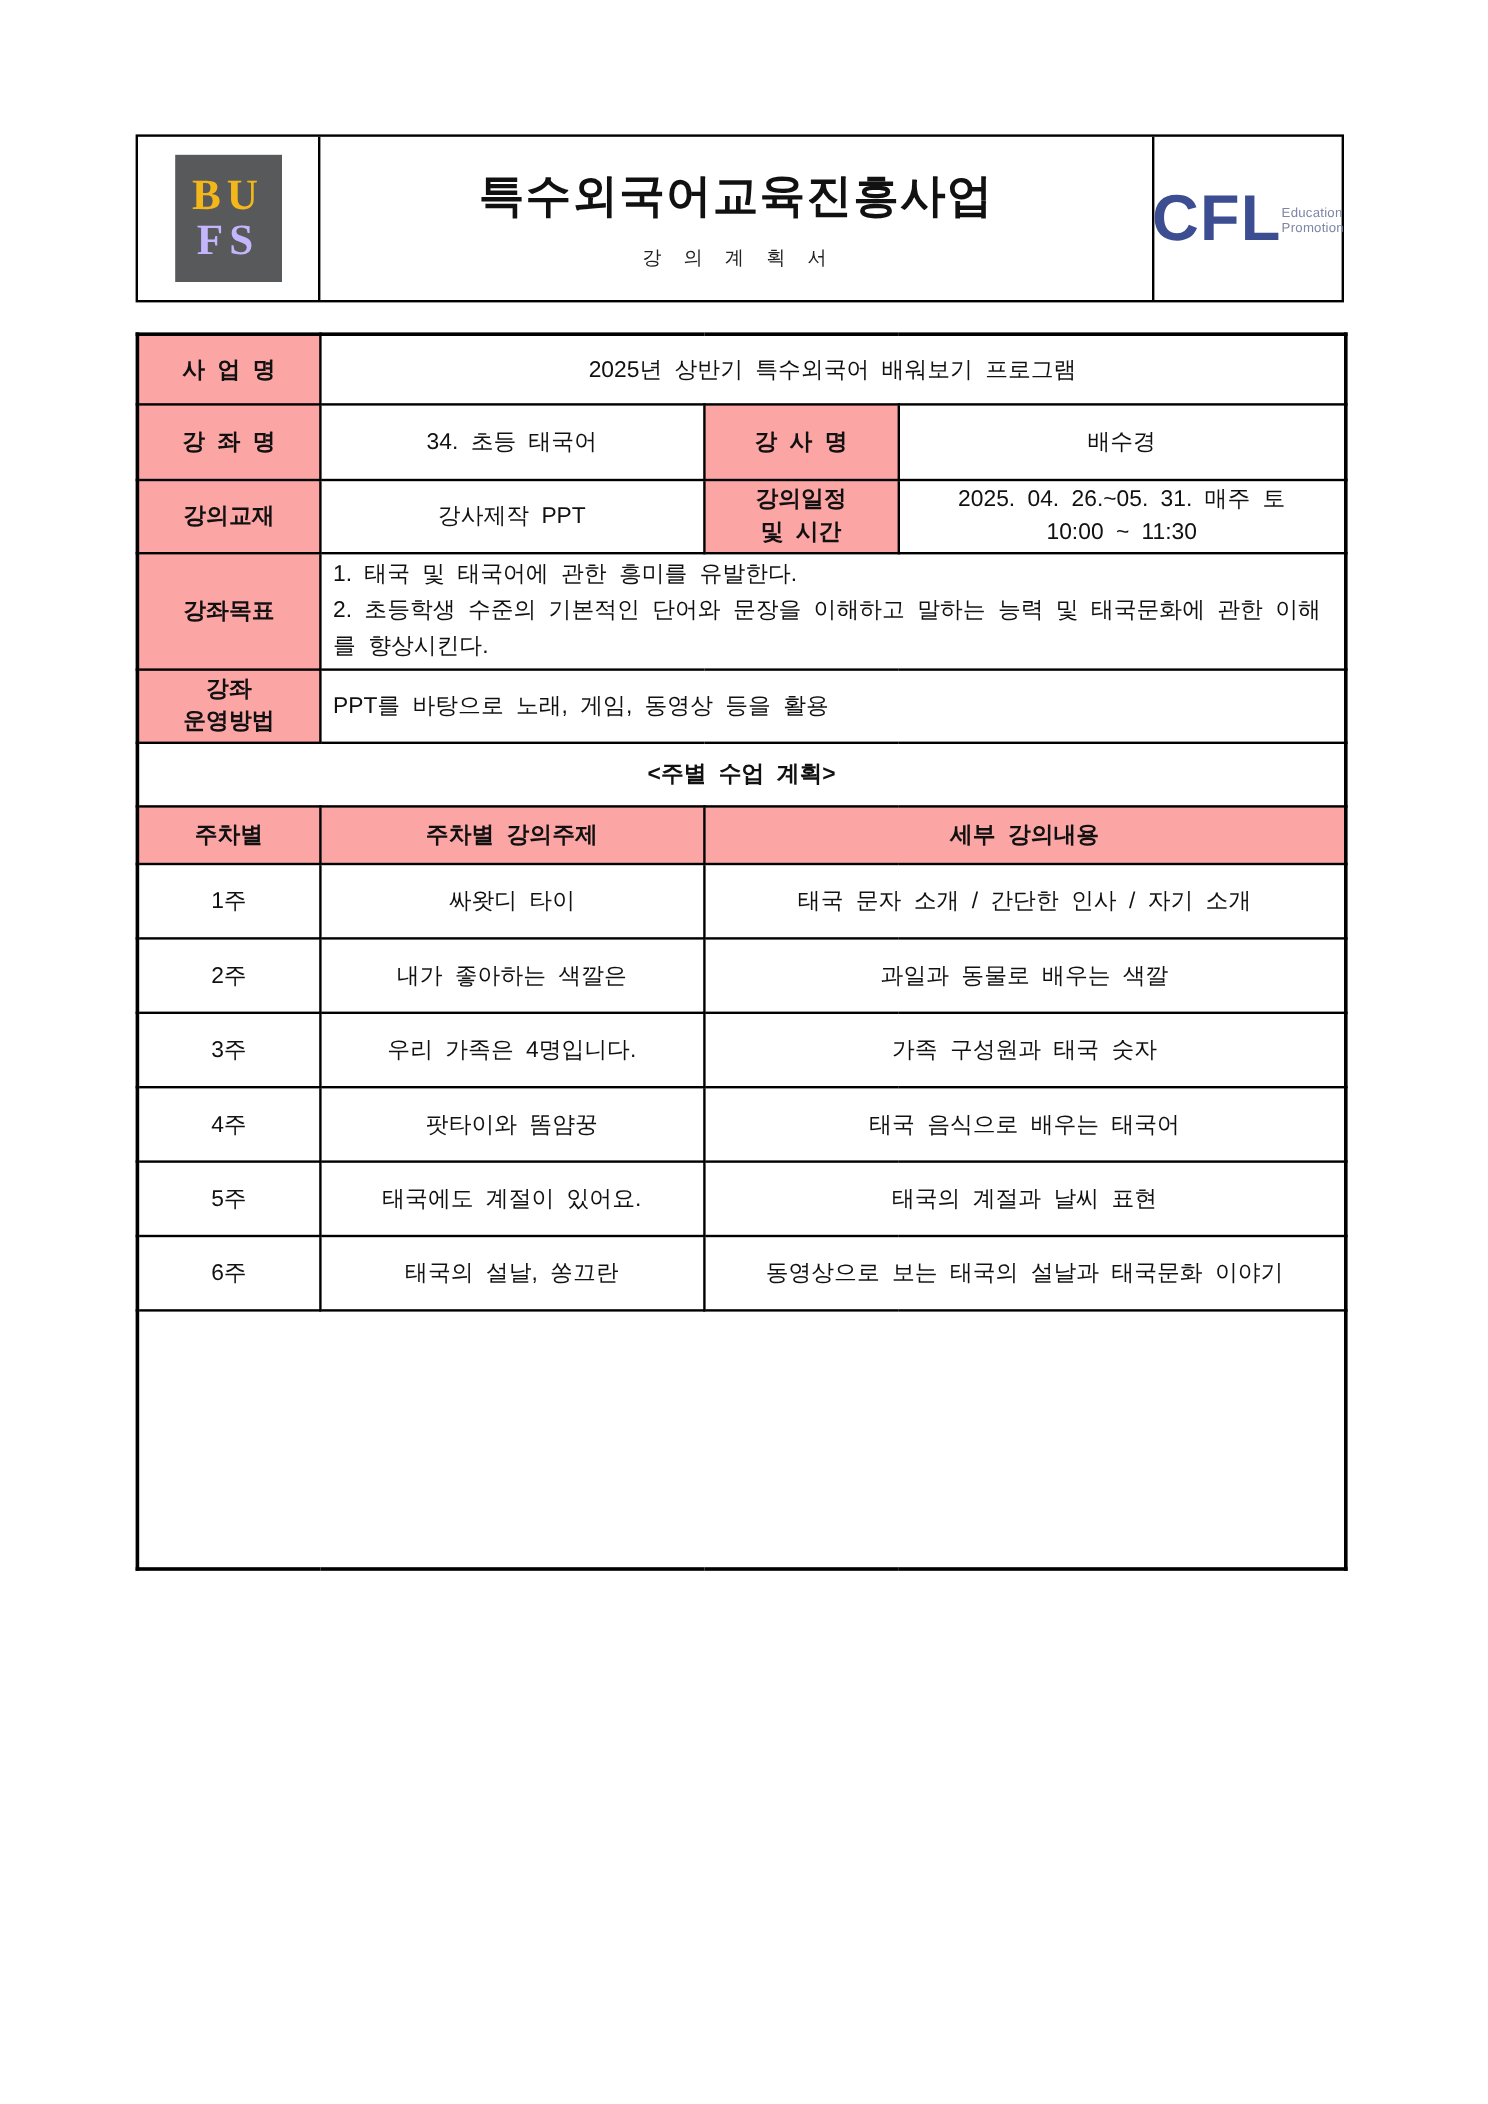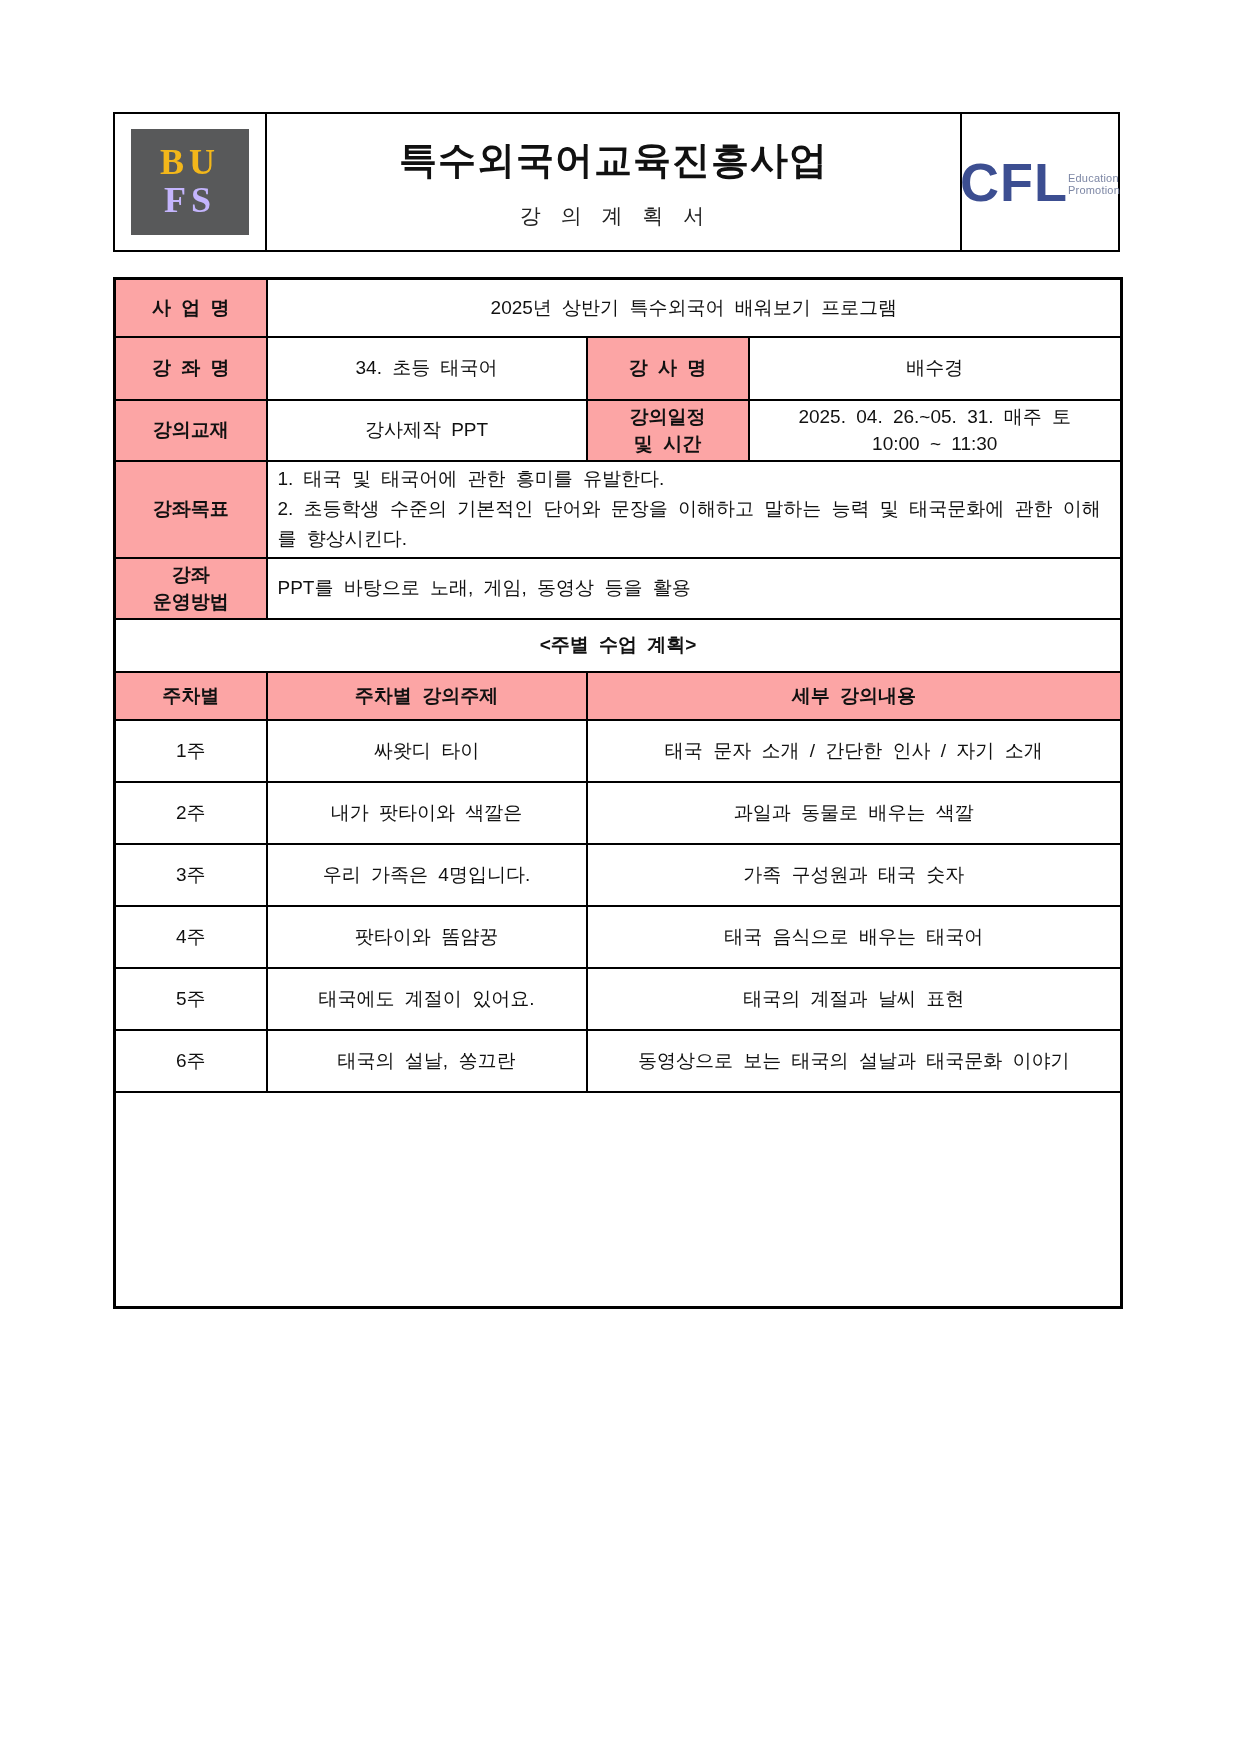--- a/index.html
+++ b/index.html
@@ -6,29 +6,29 @@
   body{background:#ffffff;font-family:"Liberation Sans",sans-serif;color:#111;}
   .page{position:relative;width:1240px;height:1753px;background:#ffffff;overflow:hidden;}
 
   
   .header-box{
     position:absolute;left:113px;top:112px;width:1007px;height:140px;
     border:2px solid #000;box-sizing:border-box;display:flex;background:#fff;
   }
   .header-left{width:152px;border-right:2px solid #000;box-sizing:border-box;
     display:flex;align-items:center;justify-content:center;}
-  .bufs-logo{width:118px;height:106px;background:#58595a;display:flex;flex-direction:column;
+  .bufs-logo{width:89px;height:106px;background:#58595a;display:flex;flex-direction:column;
     align-items:center;justify-content:center;line-height:1.05;
     font-family:"Liberation Serif",serif;font-weight:bold;font-size:36px;letter-spacing:5px;}
   .bufs-line1{color:#f3b71a;}
   .bufs-line2{color:#c4b5fd;}
   .header-center{flex:1;display:flex;flex-direction:column;align-items:center;
     justify-content:center;gap:16px;}
   .doc-title{font-size:38px;font-weight:900;letter-spacing:1px;word-spacing:2px;}
-  .doc-subtitle{font-size:21px;font-weight:normal;letter-spacing:3px;word-spacing:8px;color:#222;}
+  .doc-subtitle{font-size:16px;font-weight:normal;letter-spacing:3px;word-spacing:8px;color:#222;}
   .header-right{width:158px;border-left:2px solid #000;box-sizing:border-box;
     display:flex;flex-direction:row;align-items:center;justify-content:center;}
   .cfl-text{font-size:54px;font-weight:900;color:#3c4e91;line-height:1;letter-spacing:1px;}
   .cfl-caption{font-size:11px;color:#7d87a5;margin-top:3px;letter-spacing:0.2px;}
 
   
   .main-table{
     position:absolute;left:113px;top:277px;width:1007px;
     border-collapse:collapse;table-layout:fixed;background:#fff;
     border:3px solid #000;
@@ -137,21 +137,21 @@
       <td class="hcell" colspan="2">세부 강의내용</td>
     </tr>
 
     <tr class="r-week">
       <td class="vcell">1주</td>
       <td class="vcell">싸왓디 타이</td>
       <td class="vcell" colspan="2">태국 문자 소개 / 간단한 인사 / 자기 소개</td>
     </tr>
     <tr class="r-week">
       <td class="vcell">2주</td>
-      <td class="vcell">내가 팟타이와 색깔은</td>
+      <td class="vcell">내가 좋아하는 색깔은</td>
       <td class="vcell" colspan="2">과일과 동물로 배우는 색깔</td>
     </tr>
     <tr class="r-week">
       <td class="vcell">3주</td>
       <td class="vcell">우리 가족은 4명입니다.</td>
       <td class="vcell" colspan="2">가족 구성원과 태국 숫자</td>
     </tr>
     <tr class="r-week">
       <td class="vcell">4주</td>
       <td class="vcell">팟타이와 똠얌꿍</td>

